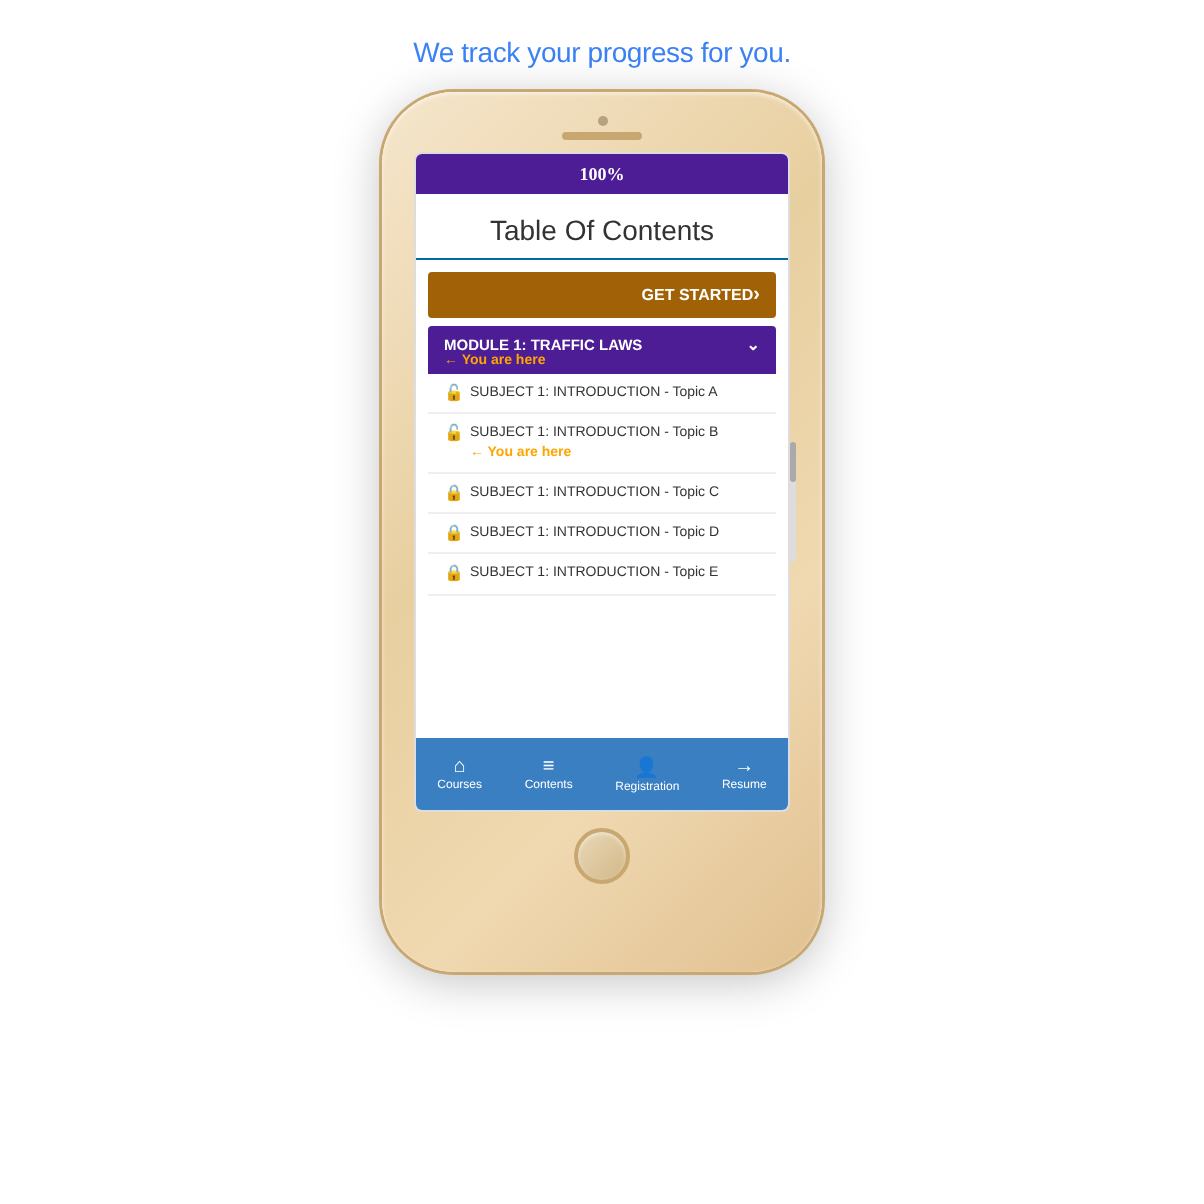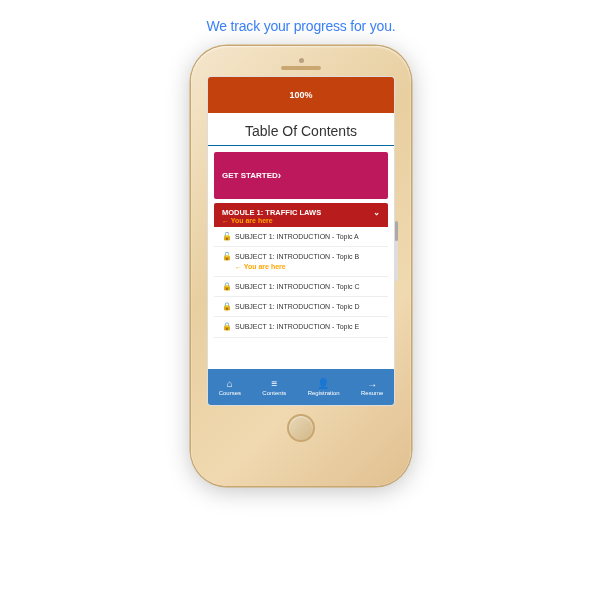--- a/index.html
+++ b/index.html
@@ -73,26 +73,27 @@
       background: #f5f5f5;
       border-radius: 4px;
       overflow: hidden;
       display: flex;
       flex-direction: column;
       border: 1px solid #ddd;
     }
 
     
     .progress-bar-area {
-      background: #c2410c;
-      height: 36px;
+      background: #4c1d95;
+      height: 20px;
       display: flex;
       align-items: center;
       justify-content: center;
       flex-shrink: 0;
+      font-family: Liberation Serif, serif;
     }
 
     .progress-text {
       color: white;
       font-size: 9px;
       font-weight: bold;
     }
 
     
     .screen-content {
@@ -112,39 +113,39 @@
       border-bottom: 1px solid #0369a1;
     }
 
     .toc-list {
       flex: 1;
       overflow: hidden;
     }
 
     
     .get-started-btn {
-      background: #be185d;
+      background: #a16207;
       color: white;
       font-size: 8px;
       font-weight: bold;
-      padding: 18px 8px;
-      display: flex;
-      align-items: center;
-      justify-content: flex-start;
+      padding: 6px 8px;
+      display: flex;
+      align-items: center;
+      justify-content: flex-end;
       margin: 6px 6px 4px;
       border-radius: 2px;
     }
 
     .btn-arrow {
       font-size: 10px;
     }
 
     
     .module-header {
-      background: #b91c1c;
+      background: #4c1d95;
       color: white;
       font-size: 7.5px;
       font-weight: bold;
       padding: 5px 8px 3px;
       margin: 0 6px 0;
       border-radius: 2px 2px 0 0;
       display: flex;
       align-items: flex-start;
       justify-content: space-between;
     }

